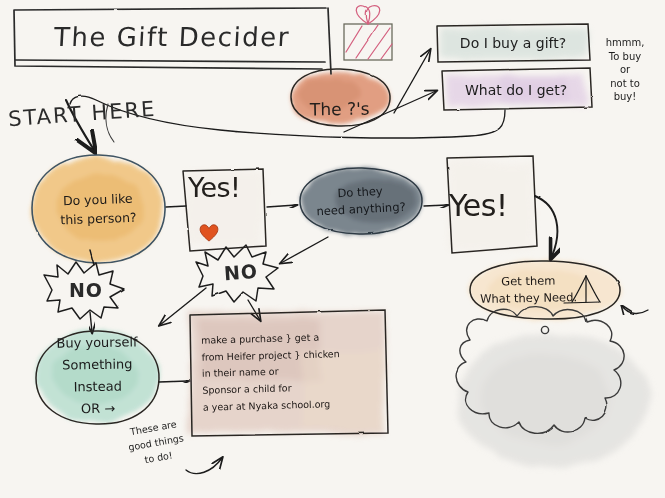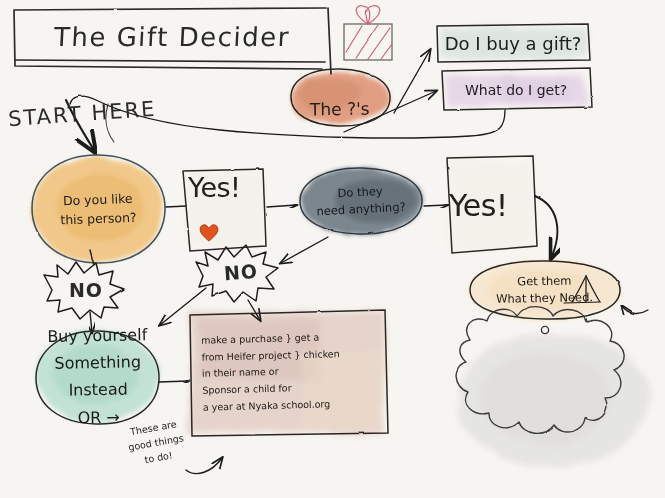--- a/index.html
+++ b/index.html
@@ -78,21 +78,21 @@
     font-size: 17px;
     color: #231f1c;
     transform: rotate(-1deg);
   }
 
   
   #q-buy-gift {
     left: 437px; top: 27px;
     width: 152px; height: 32px;
   }
-  #q-buy-gift .label { font-size: 18px; color: #1d1d1d; }
+  #q-buy-gift .label { font-size: 14px; color: #1d1d1d; }
 
   #q-what-get {
     left: 443px; top: 74px;
     width: 146px; height: 32px;
   }
   #q-what-get .label { font-size: 14px; color: #1d1d1d; }
 
   #hmmm-note {
     left: 589px; top: 36px;
     width: 72px; height: 72px;
@@ -189,21 +189,21 @@
     color: #2a2a2a;
     transform: rotate(-4deg);
   }
 
   
   #buy-yourself {
     left: 33px; top: 330px;
     width: 130px; height: 92px;
   }
   #buy-yourself .label {
-    font-size: 16px;
+    font-size: 13px;
     line-height: 1.7;
     color: #1b1b1b;
     white-space: pre-line;
     transform: rotate(-1deg);
   }
 
   
   #charity-box {
     left: 188px; top: 310px;
     width: 200px; height: 125px;
@@ -231,21 +231,21 @@
     line-height: 1.6;
     color: #1d1d1d;
     white-space: pre-line;
     text-align: center;
     transform: rotate(-10deg);
     width: 100%;
   }
 
   
   #get-them {
-    left: 467px; top: 262px;
+    left: 451px; top: 262px;
     width: 155px; height: 56px;
   }
   #get-them .label {
     font-size: 11.5px;
     line-height: 1.5;
     color: #1b1715;
     white-space: pre-line;
     transform: rotate(-1deg);
   }
 
@@ -480,20 +480,27 @@
   </div>
 
   <div class="node" id="q-buy-gift">
     <span class="handtext label">Do I buy a gift?</span>
   </div>
 
   <div class="node" id="q-what-get">
     <span class="handtext label">What do I get?</span>
   </div>
 
+  <div class="node" id="hmmm-note">
+    <span class="handtext label">hmmm,
+To buy
+or
+not to
+buy!</span>
+  </div>
 
   <div class="node" id="q-like-person">
     <span class="handtext label">Do you like
 this person?</span>
   </div>
 
   <div class="node" id="yes-box-1">
     <span class="handtext label">Yes!</span>
   </div>
 

